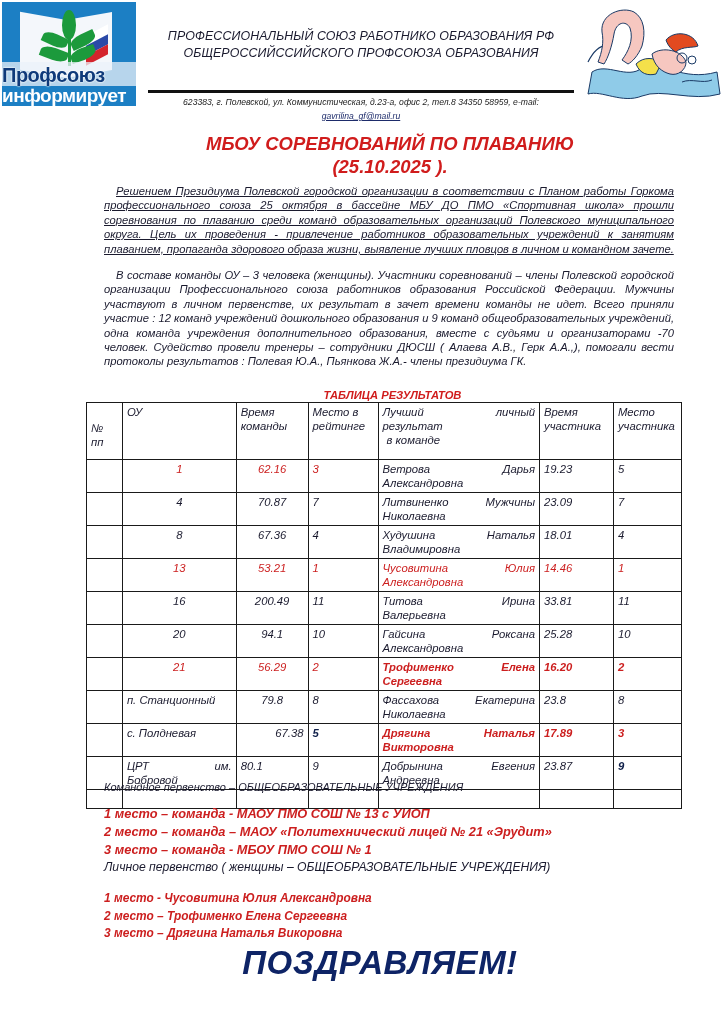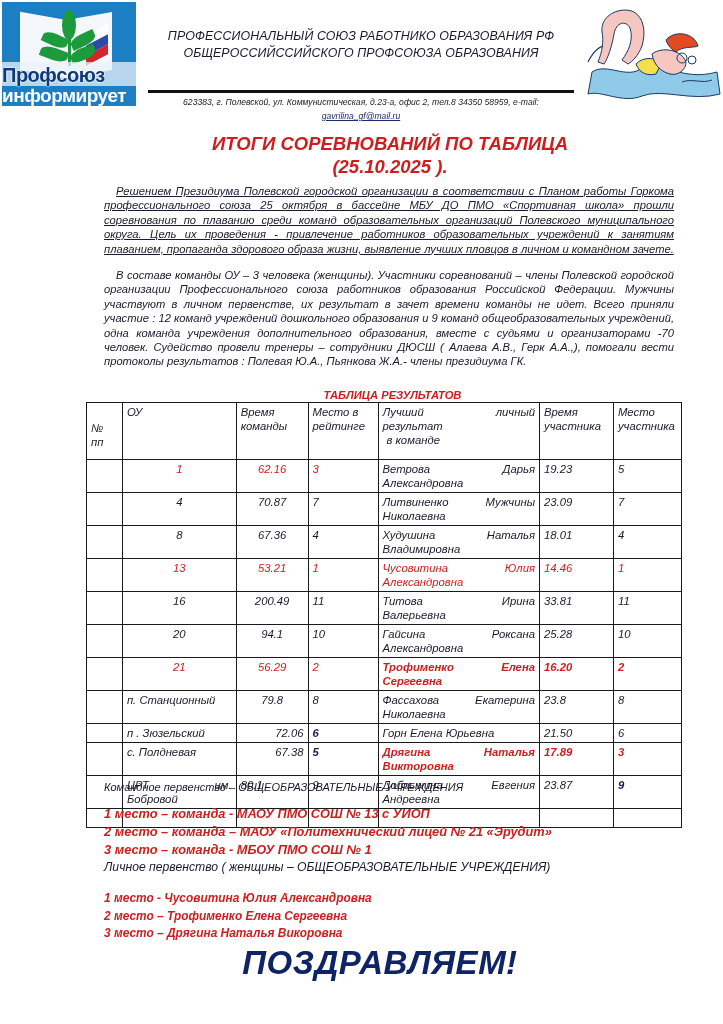--- a/index.html
+++ b/index.html
@@ -112,21 +112,21 @@
   </svg>
 </div>
 
 <div class="abs hr"></div>
 <div class="abs addr">
   <div>623383, г. Полевской, ул. Коммунистическая, д.23-а, офис 2, тел.8 34350 58959, e-mail:</div>
   <a>gavrilina_gf@mail.ru</a>
 </div>
 
 <div class="abs title">
-  <div>ИТОГИ СОРЕВНОВАНИЙ ПО ТАБЛИЦА</div>
+  <div>МБОУ СОРЕВНОВАНИЙ ПО ПЛАВАНИЮ</div>
   <div>(25.10.2025 ).</div>
 </div>
 
 <div class="abs body-text p1"><span class="indent"></span><span>Решением Президиума Полевской городской организации в соответствии с Планом работы Горкома  профессионального союза  25 октября в бассейне МБУ ДО ПМО «Спортивная школа» прошли соревнования  по плаванию среди команд образовательных организаций Полевского муниципального округа.   Цель их проведения -   привлечение  работников образовательных учреждений к занятиям плаванием, пропаганда здорового образа жизни, выявление лучших пловцов в личном и командном зачете.</span></div>
 <div class="abs body-text p2"><span class="indent"></span><span>В составе команды ОУ – 3 человека (женщины). Участники соревнований – члены  Полевской городской организации Профессионального союза   работников образования Российской Федерации. Мужчины участвуют в личном первенстве,  их результат в зачет времени команды не идет. Всего приняли участие : 12 команд учреждений дошкольного образования и 9 команд общеобразовательных учреждений, одна команда  учреждения дополнительного образования, вместе с судьями и организаторами -70 человек. Судейство  провели тренеры – сотрудники ДЮСШ ( Алаева  А.В., Герк А.А.,), помогали вести протоколы результатов : Полевая Ю.А., Пьянкова  Ж.А.- члены президиума ГК.</span></div>
 
 <div class="abs tbl-title">ТАБЛИЦА РЕЗУЛЬТАТОВ</div>
 
 <table class="res">
   <colgroup>
@@ -245,29 +245,20 @@
     <td class="c-time">79.8</td>
     <td>8</td>
     <td>
           <span class="name justify"><span>Фассахова</span> <span>Екатерина</span></span>
           <span class="name">Николаевна</span>
         </td>
     <td>23.8</td>
     <td>8</td>
   </tr>
 
-  <tr class="row short">
-    <td></td>
-    <td>п . Зюзельский</td>
-    <td class="c-time" style="text-align:right">72.06</td>
-    <td class="bold navy">6</td>
-    <td>Горн Елена Юрьевна</td>
-    <td>21.50</td>
-    <td>6</td>
-  </tr>
 
   <tr class="row">
     <td></td>
     <td>с. Полдневая</td>
     <td class="c-time" style="text-align:right">67.38</td>
     <td class="bold navy">5</td>
     <td class="red bold">
           <span class="name justify"><span>Дрягина</span> <span>Наталья</span></span>
           <span class="name">Викторовна</span>
         </td>

